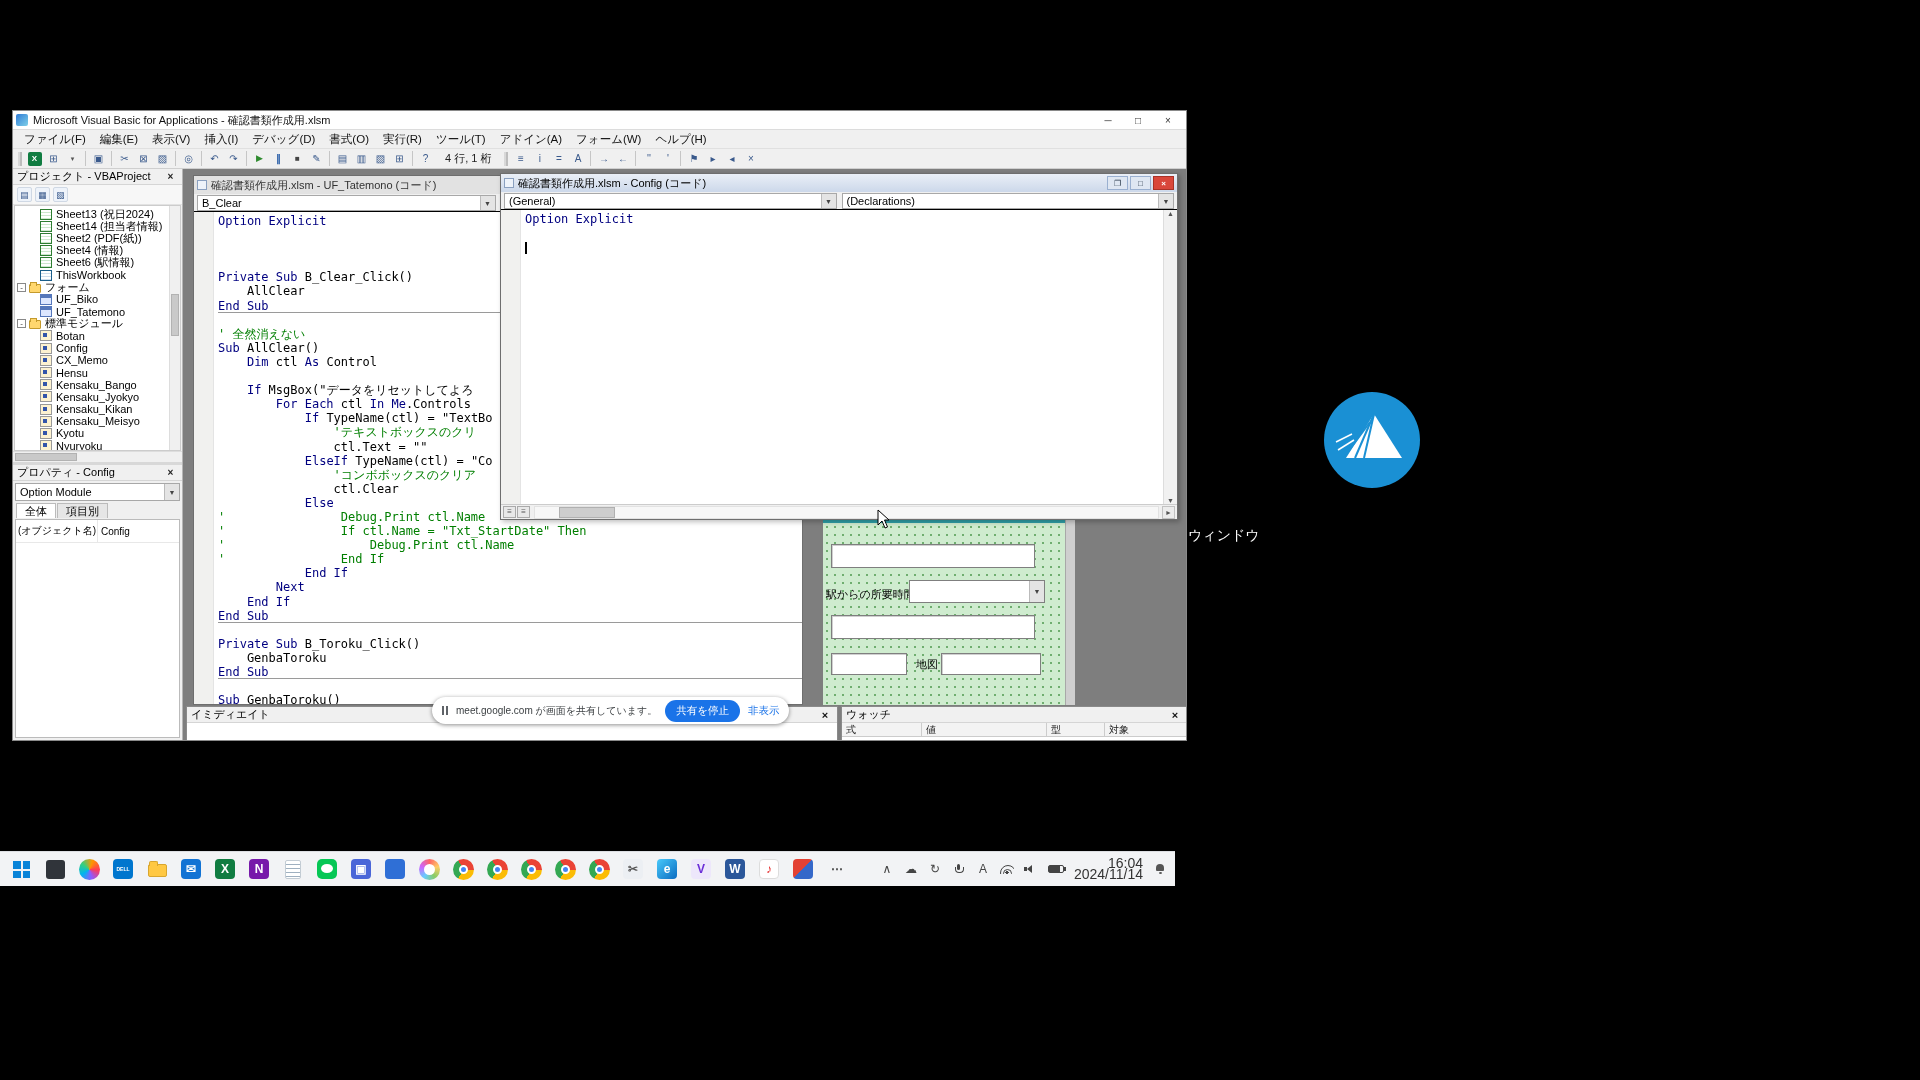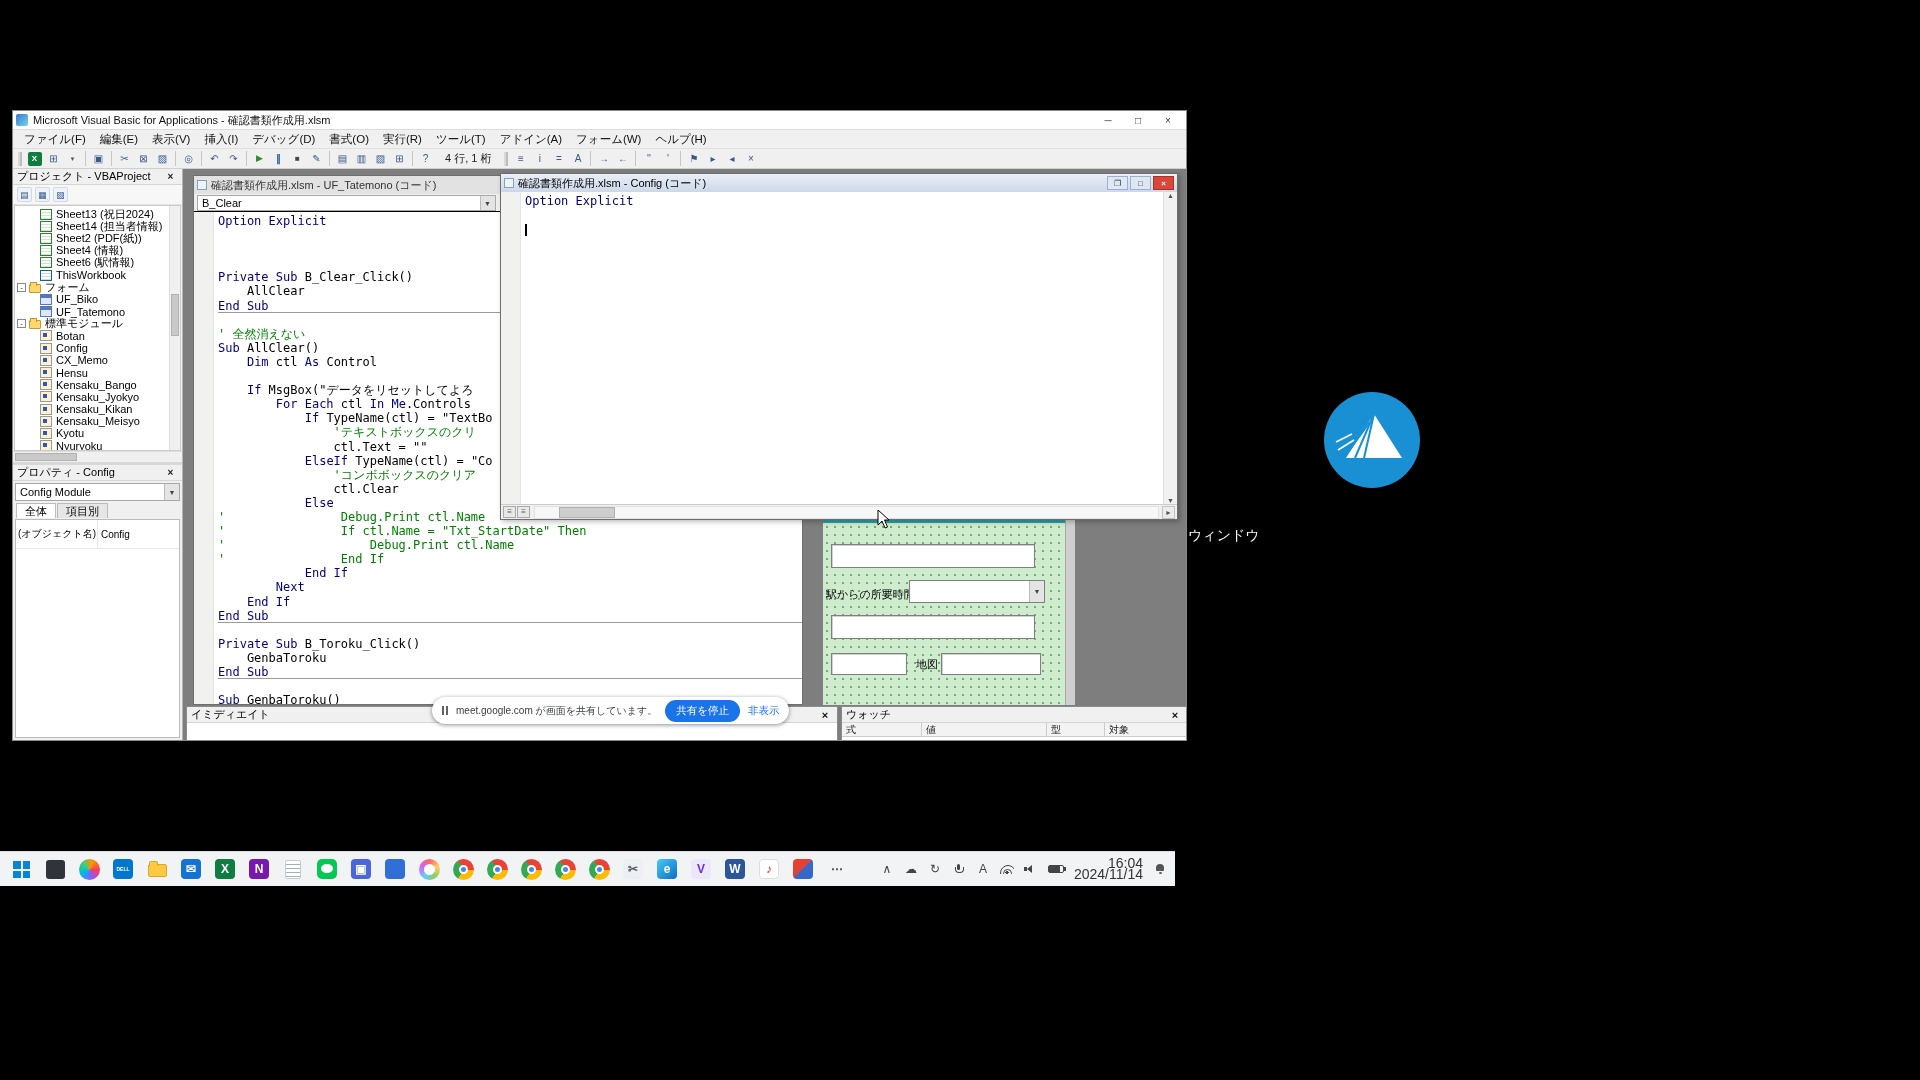--- a/index.html
+++ b/index.html
@@ -77,21 +77,21 @@
   #properties-panel{flex:1;display:flex;flex-direction:column;overflow:hidden}
   .prop-combo{margin:2px;height:18px;background:#fff;border:1px solid #a8a8a8;font-size:11px;
     display:flex;align-items:center;padding-left:4px;flex:0 0 auto}
   .dd{margin-left:auto;width:15px;height:100%;background:#e4e4e4;border-left:1px solid #bbb;
     display:flex;align-items:center;justify-content:center;font-size:7px;color:#444}
   .prop-tabs{display:flex;height:16px;font-size:11px;padding:0 3px;gap:1px;flex:0 0 auto;align-items:flex-start}
   .prop-tab{padding:0 8px;height:15px;background:#e6e6e6;border:1px solid #bbb;border-bottom:none;
     display:flex;align-items:center}
   .prop-tab.active{background:#fff}
   .prop-grid{flex:1;background:#fff;border:1px solid #bbb;margin:0 2px 2px;font-size:10px;overflow:hidden}
-  .prop-row{display:flex;height:29px;border-bottom:1px solid #e8e8e8}
+  .prop-row{display:flex;height:23px;border-bottom:1px solid #e8e8e8}
   .prop-name{width:82px;border-right:1px solid #e8e8e8;padding-left:2px;display:flex;align-items:center}
   .prop-val{flex:1;padding-left:3px;display:flex;align-items:center}
 
   
   #mdi{flex:1;position:relative;background:#7e7e7e;overflow:hidden}
   .codewin{position:absolute;display:flex;flex-direction:column;background:#fff;border:1px solid #6e6e6e;overflow:hidden}
   #win1{left:10px;top:6px;width:610px;height:530px;z-index:10}
   #win2{left:317px;top:4px;width:678px;height:347px;z-index:30;box-shadow:2px 2px 5px rgba(0,0,0,.25)}
   .cw-title{height:18px;display:flex;align-items:center;gap:4px;padding:0 3px;font-size:11px;flex:0 0 auto}
   .cw-title.inactive{background:#e2e2e2;color:#333}
@@ -481,21 +481,21 @@
             <span class="hthumb" style="left:2px;width:62px"></span>
           </div>
         </div>
 
         <div id="properties-panel">
           <div class="panel-title">
             <span>プロパティ - Config</span>
             <span class="panel-x">×</span>
           </div>
           <div class="prop-combo">
-            <span>Config Module</span>
+            <span>Option Module</span>
             <span class="dd">▼</span>
           </div>
           <div class="prop-tabs">
             <span class="prop-tab active">全体</span>
             <span class="prop-tab">項目別</span>
           </div>
           <div class="prop-grid">
             <div class="prop-row">
               <span class="prop-name">(オブジェクト名)</span>
               <span class="prop-val">Config</span>
@@ -549,20 +549,30 @@
         </div>
 
         <div class="codewin" id="win2">
           <div class="cw-title active">
             <span class="cw-icon"></span>
             <span class="t">確認書類作成用.xlsm - Config (コード)</span>
             <span class="cw-btns">
               <span class="cw-btn">❐</span>
               <span class="cw-btn">□</span>
               <span class="cw-btn close">×</span>
+            </span>
+          </div>
+          <div class="cw-combos">
+            <span class="combo">
+              <span>(General)</span>
+              <span class="dd">▼</span>
+            </span>
+            <span class="combo">
+              <span>(Declarations)</span>
+              <span class="dd">▼</span>
             </span>
           </div>
           <div class="cw-body">
             <span class="margin-strip"></span>
             <div class="code" id="code2"><div class="code-line"><span class="tok-k">Option Explicit</span></div><div class="code-line">&nbsp;</div><div class="code-line"><span class="caret"></span></div></div>
             <span class="vstrip">
                 <span>▲</span>
                 <span>▼</span>
               </span>
           </div>

